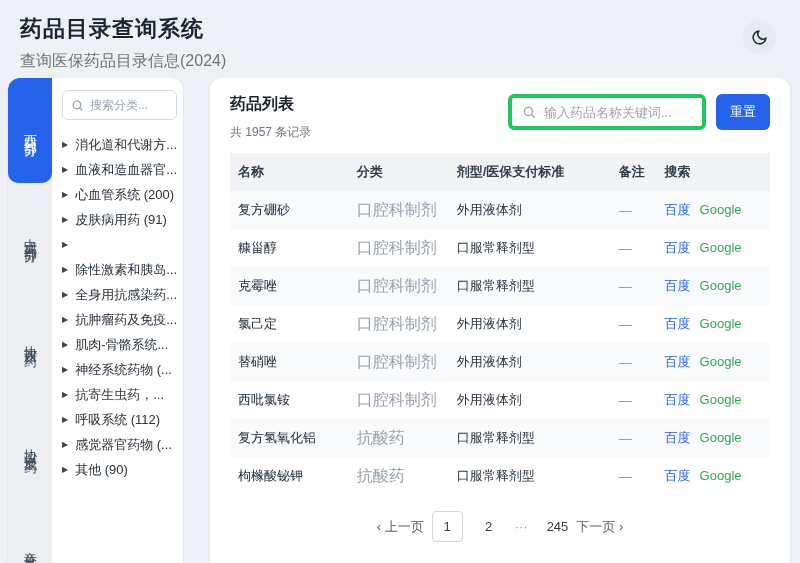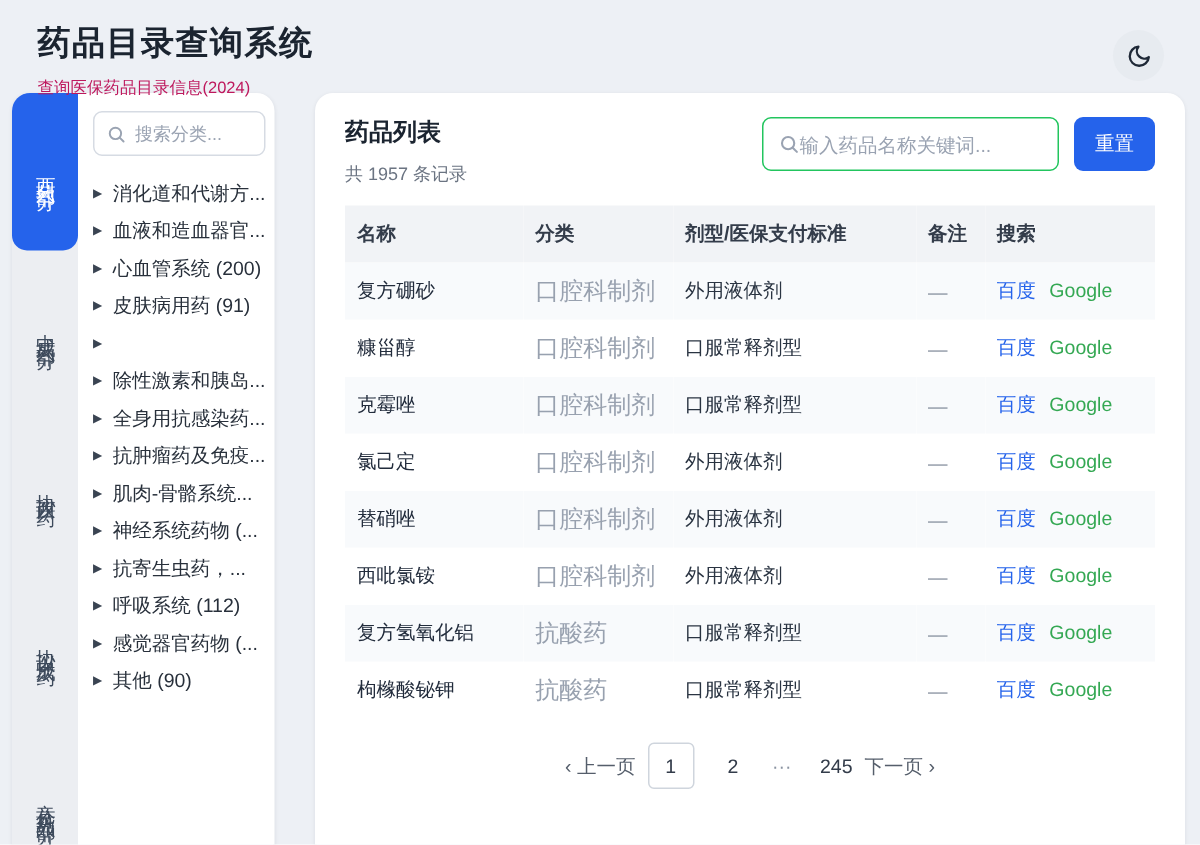--- a/index.html
+++ b/index.html
@@ -1,22 +1,22 @@
 <!DOCTYPE html>
 <html><head>
 <meta charset="utf-8">
 <style>
   * { margin:0; padding:0; box-sizing:border-box; }
   html,body { width:800px; height:563px; overflow:hidden; }
   body { background:#edf0f5; font-family:"Liberation Sans", sans-serif; }
 
   
-  .page-header { position:relative; height:62px; padding:14px 20px 0 25px; }
+  .page-header { position:relative; height:78px; padding:14px 20px 0 20px; }
   .page-title { font-size:22px; font-weight:bold; color:#1b2430; letter-spacing:1px; }
-  .page-subtitle { font-size:11px; color:#be185d; margin-top:7px; }
+  .page-subtitle { font-size:16px; color:#737373; margin-top:7px; }
   .theme-btn { position:absolute; right:24px; top:20px; width:34px; height:34px;
     border-radius:50%; background:#e7ebf0; border:none; cursor:pointer;
     display:flex; align-items:center; justify-content:center; }
 
   
   .content { display:flex; padding:0 10px 0 8px; gap:27px; height:525px; }
 
   
   .sidebar-card { width:175px; background:#fff; border-radius:12px;
     box-shadow:0 1px 3px rgba(16,24,40,.08); display:flex; overflow:hidden; flex-shrink:0; }
@@ -36,21 +36,21 @@
     color:#28303b; cursor:pointer; white-space:nowrap; overflow:hidden; }
   .cat-caret { font-size:8px; color:#3a4452; flex-shrink:0; }
 
   
   .main-card { flex:1; background:#fff; border-radius:12px;
     box-shadow:0 1px 3px rgba(16,24,40,.08); padding:16px 20px 12px 20px; }
   .main-head { display:flex; justify-content:space-between; align-items:flex-start; }
   .panel-title { font-size:16px; font-weight:bold; color:#1b2430; }
   .record-count { font-size:12px; color:#6b7482; margin-top:9px; }
   .head-right { display:flex; gap:10px; }
-  .drug-search { display:flex; align-items:center; gap:0; border:1px solid #22c55e;
+  .drug-search { display:flex; align-items:center; gap:8px; border:4px solid #22c55e;
     border-radius:6px; height:36px; width:198px; padding:0 10px; background:#fff; }
   .drug-search input { border:none; outline:none; width:100%; font-size:13px;
     color:#333; background:transparent; font-family:inherit; }
   .drug-search input::placeholder { color:#9aa3b2; }
   .reset-btn { height:36px; background:#2563eb; color:#fff; border:none;
     border-radius:6px; font-size:13px; padding:8px 14px; cursor:pointer; font-family:inherit; }
 
   
   table { width:100%; border-collapse:collapse; margin-top:12px; table-layout:fixed; }
   th { background:#f1f3f6; text-align:left; font-size:13px; color:#333c4a;

